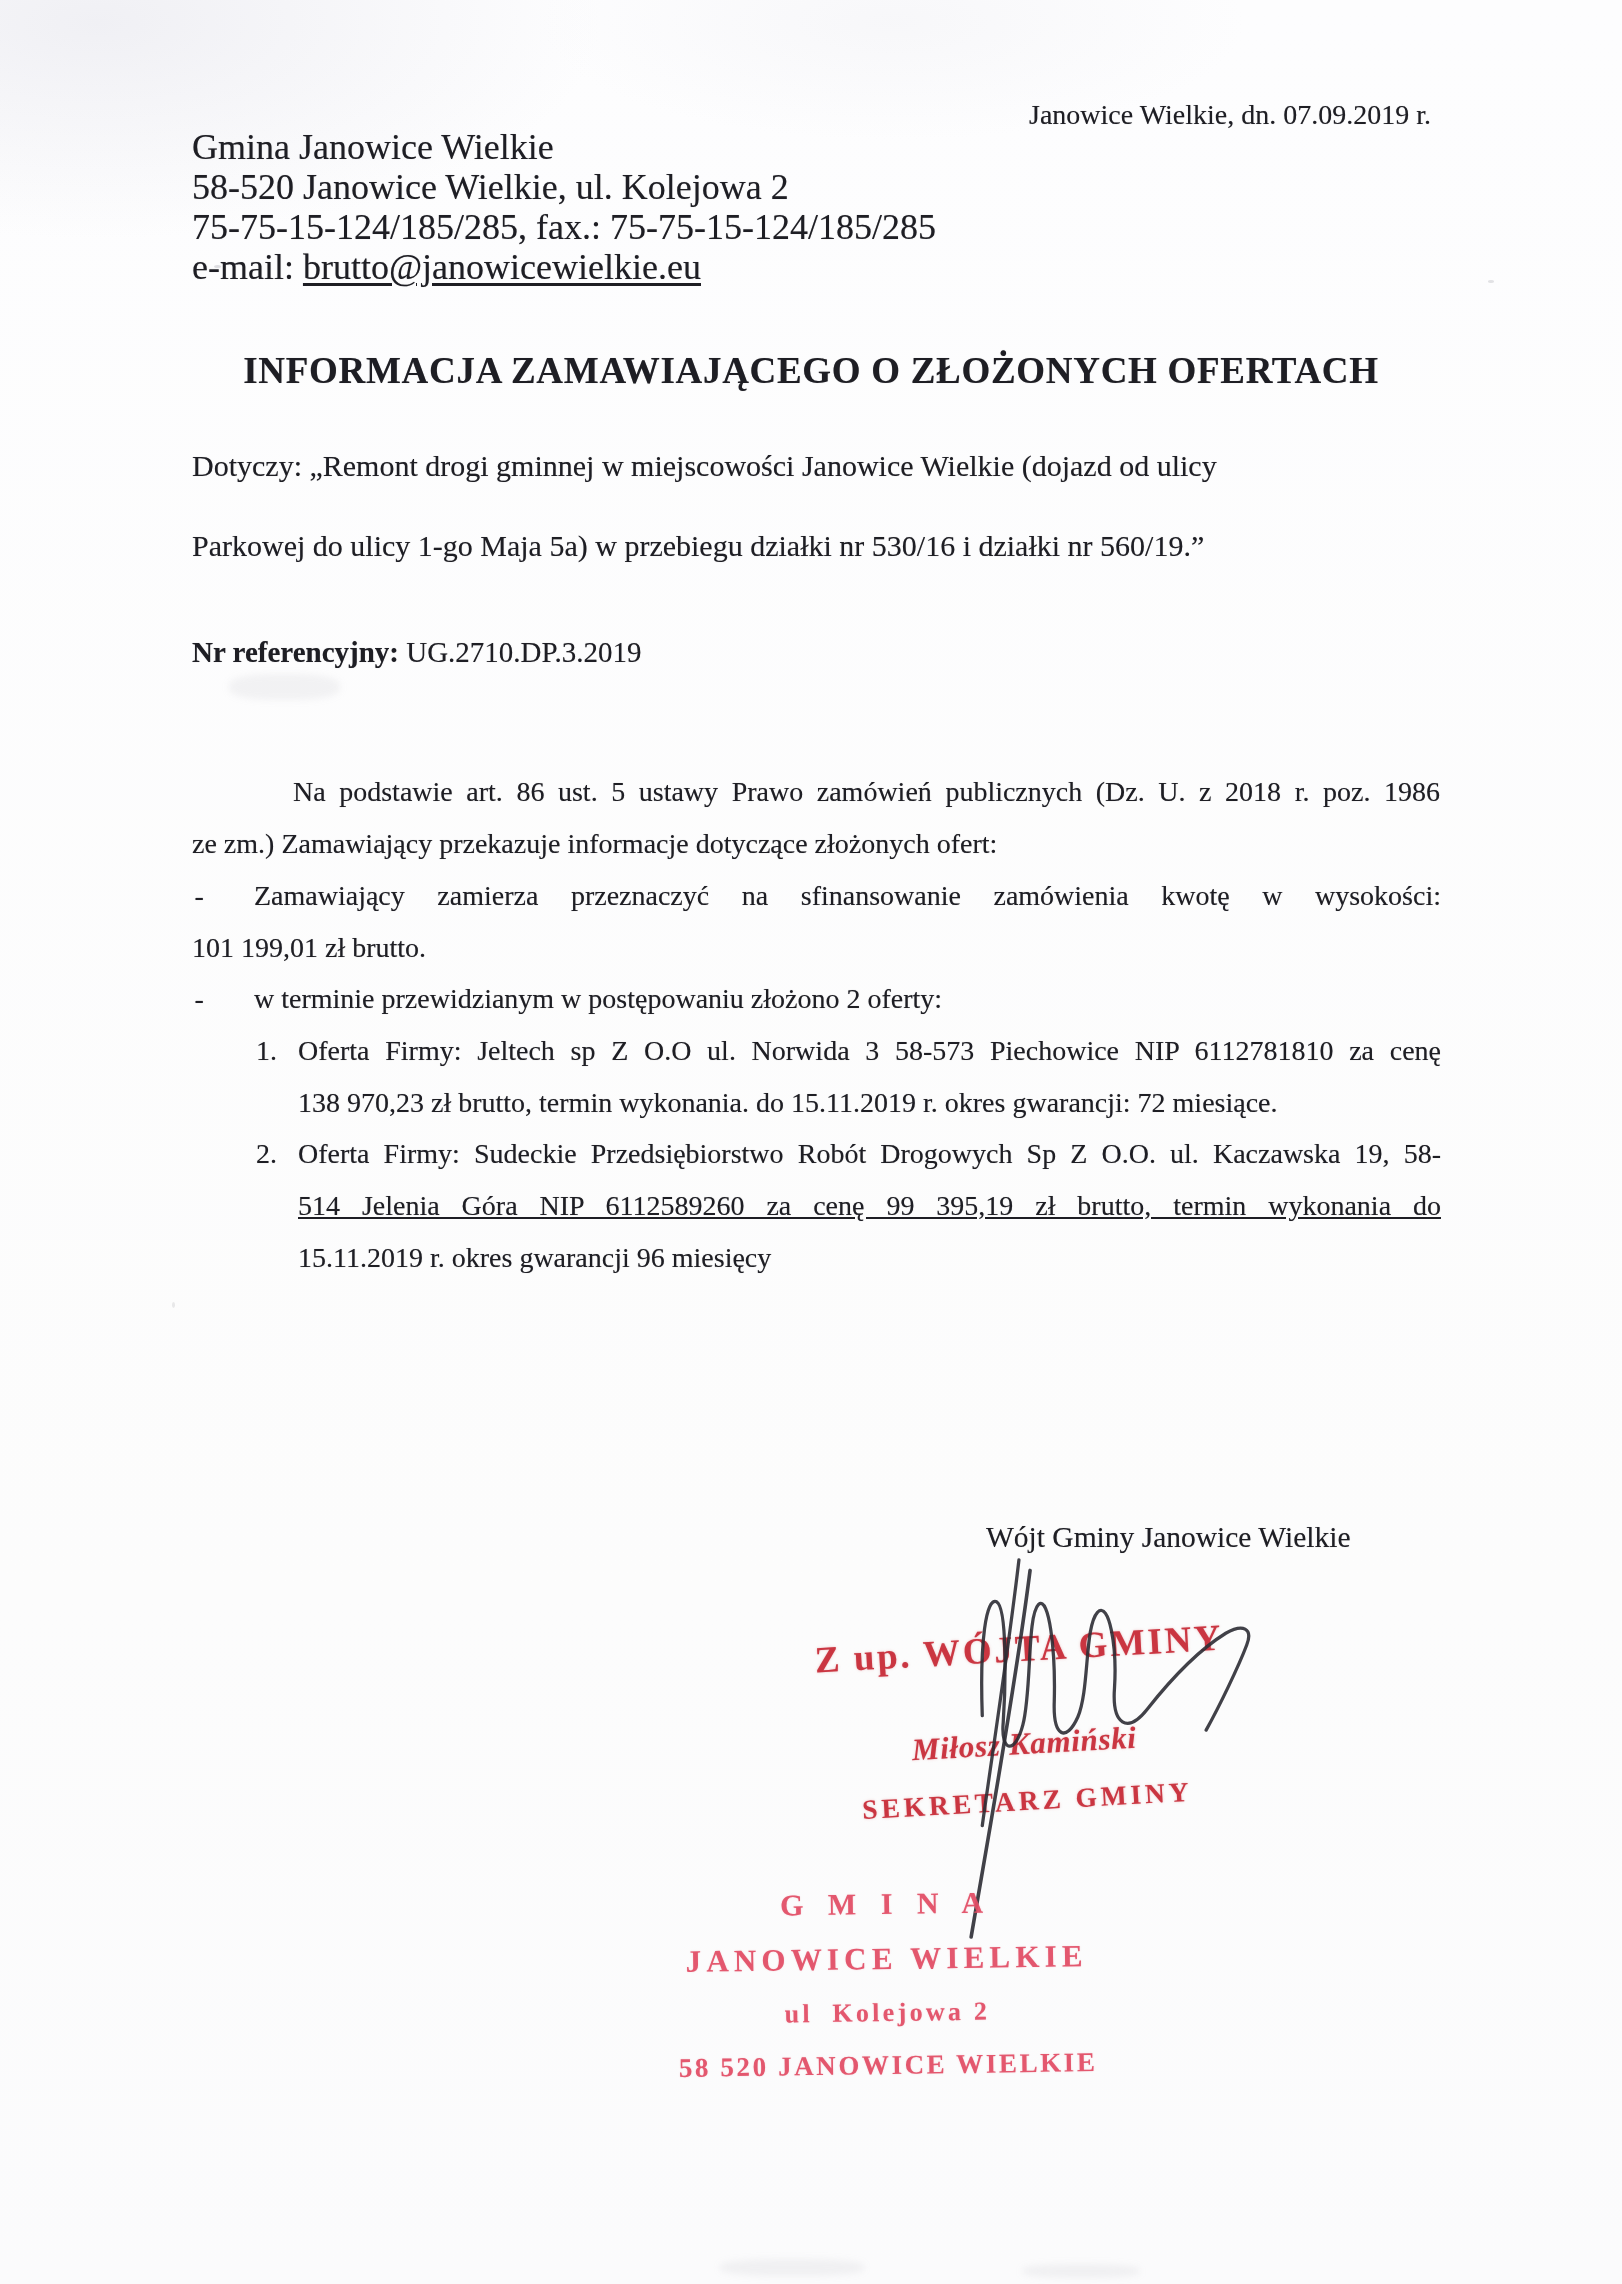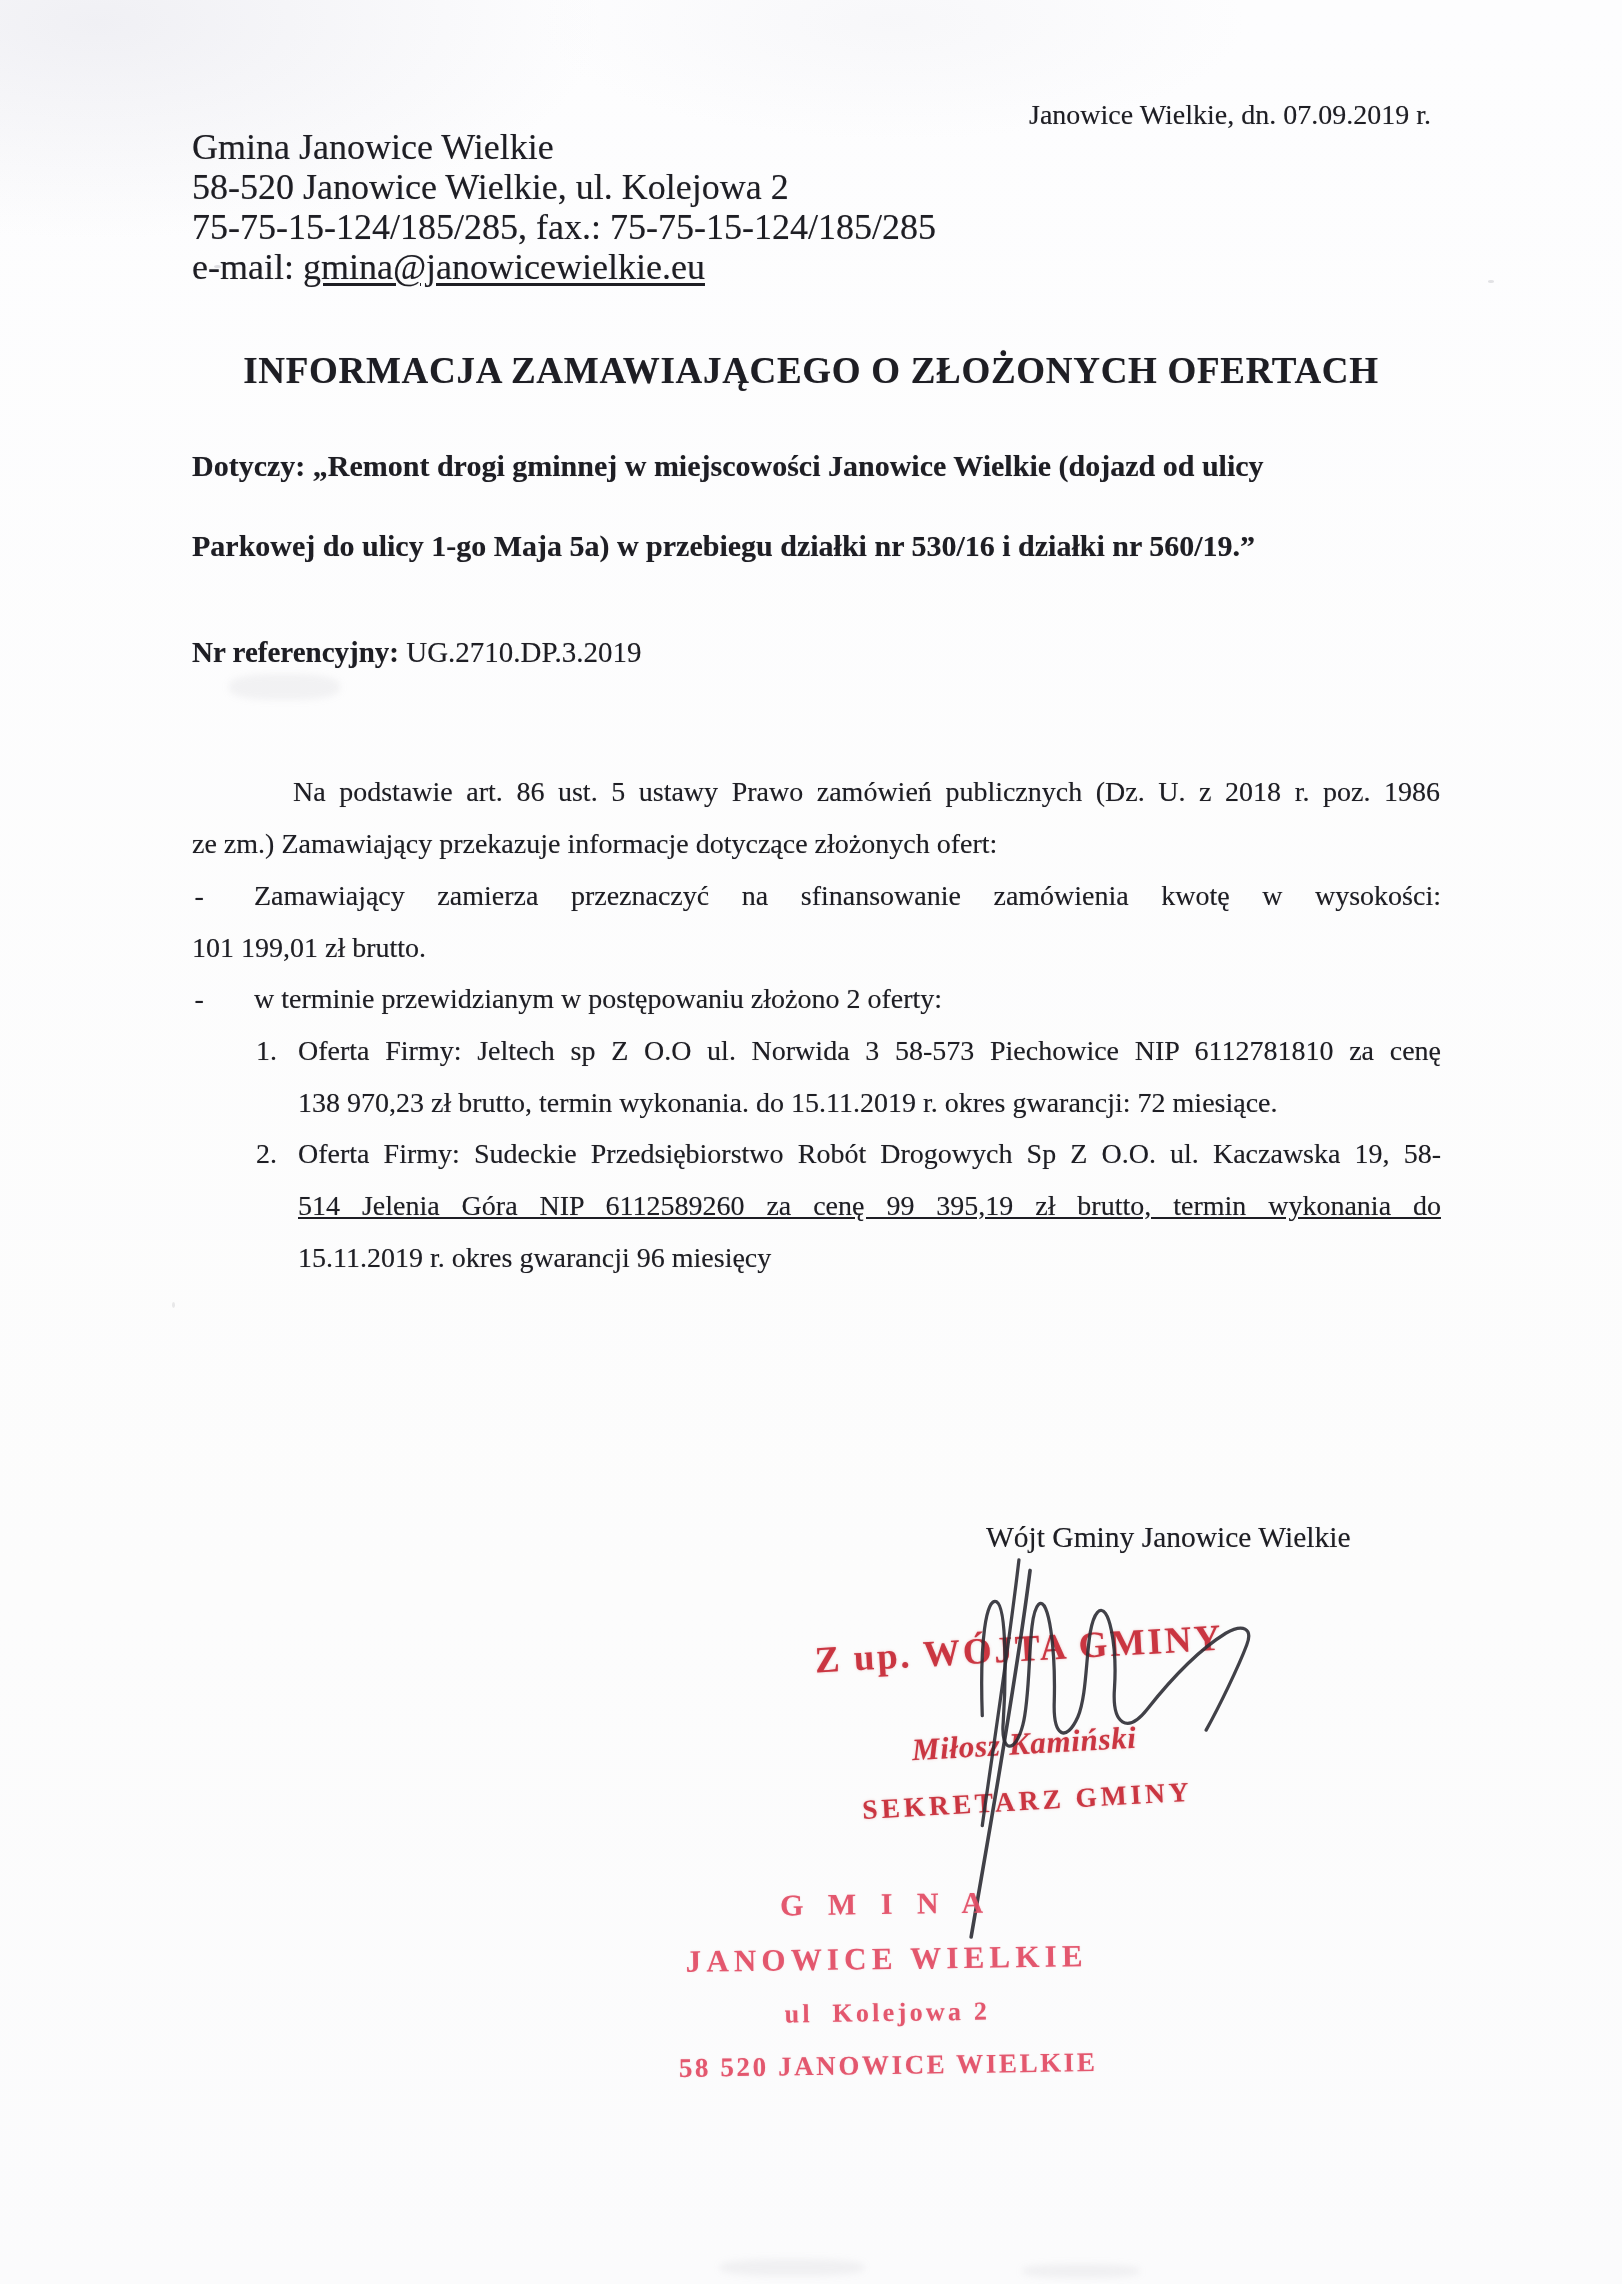--- a/index.html
+++ b/index.html
@@ -27,21 +27,21 @@
   .email-link{ text-decoration:underline; text-underline-offset:3.9px; }
 
   
   .doc-title{
     left:189px; top:349px; width:1244px;
     font-size:37px; font-weight:700; text-align:center; letter-spacing:0.7px;
     line-height:43px;
   }
 
   
-  .subject-line{ left:192px; width:1249px; font-weight:700; font-size:30px; line-height:35px; }
+  .subject-line{ left:192px; width:1249px; font-weight:400; font-size:30px; line-height:35px; }
   .subject-1{ top:448px; }
   .subject-2{ top:516px;margin-top:12px; }
 
   
   .reference{ left:192px; top:635px; font-size:29px; line-height:34px; }
   .reference .lbl{ font-weight:700; }
 
   
   .bodyline{
     position:absolute; left:192px; width:1249px;
@@ -106,21 +106,21 @@
 <div class="page">
 
   <div class="abs ink date-line">Janowice Wielkie, dn. 07.09.2019 r.</div>
 
   <div class="abs ink sender">
     <div class="sline">Gmina Janowice Wielkie</div>
     <div class="sline">58-520 Janowice Wielkie, ul. Kolejowa 2</div>
     <div class="sline">75-75-15-124/185/285, fax.: 75-75-15-124/185/285</div>
     <div class="sline">
       <span>e-mail:</span>
-      <span class="email-link">gmina@janowicewielkie.eu</span>
+      <span class="email-link">brutto@janowicewielkie.eu</span>
     </div>
   </div>
 
   <div class="abs ink doc-title">INFORMACJA ZAMAWIAJĄCEGO O ZŁOŻONYCH OFERTACH</div>
 
   <div class="abs ink subject-line subject-1">Dotyczy: „Remont drogi gminnej w miejscowości Janowice Wielkie (dojazd od ulicy</div>
   <div class="abs ink subject-line subject-2">Parkowej do ulicy 1-go Maja 5a) w przebiegu działki nr 530/16 i działki nr 560/19.”</div>
 
   <div class="abs ink reference">
     <span class="lbl">Nr referencyjny:</span>

